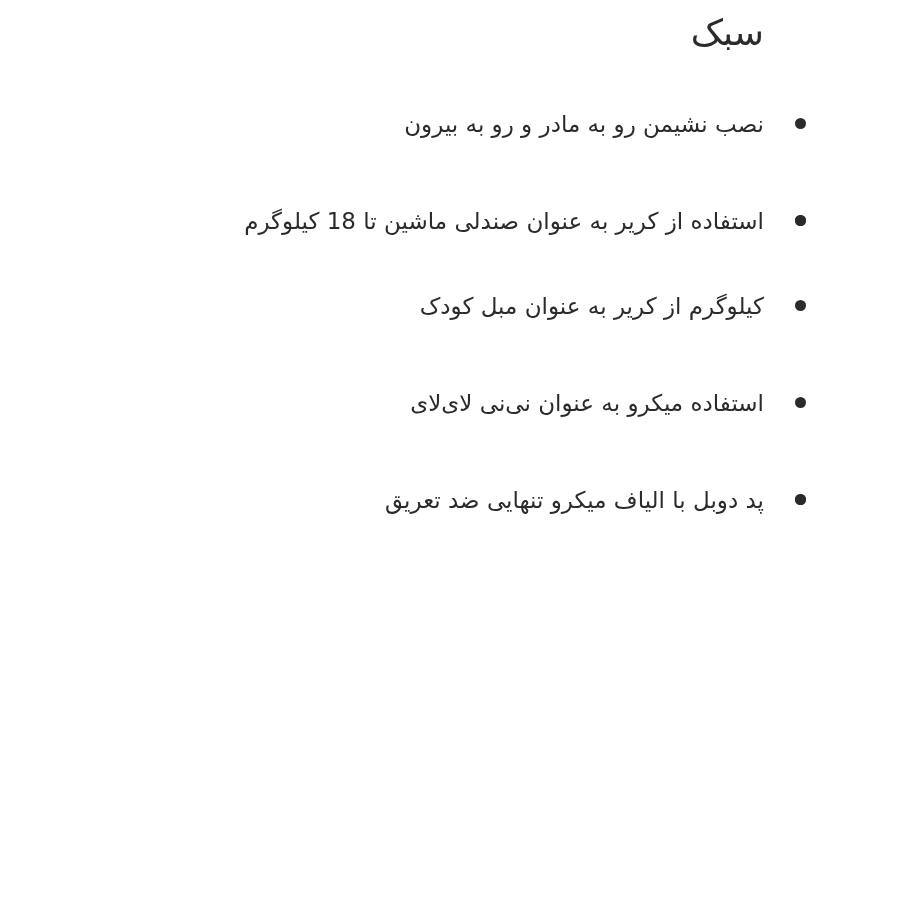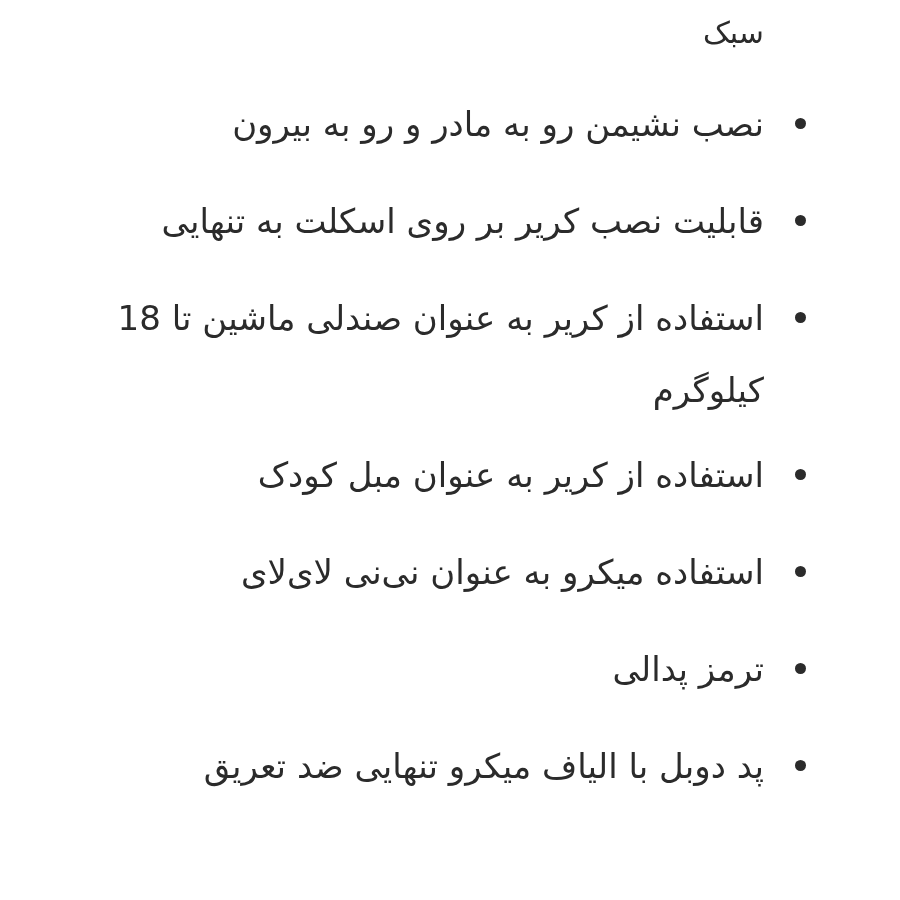--- a/index.html
+++ b/index.html
@@ -1,32 +1,32 @@
 <!DOCTYPE html>
 <html><head>
 <meta charset="utf-8">
 <style>
   html, body { margin:0; padding:0; background:#ffffff; }
   body { width:900px; height:900px; overflow:hidden; position:relative;
          font-family:"DejaVu Sans", sans-serif; color:#2b2b2b; }
   .page { position:absolute; inset:0; direction:rtl; }
-  .heading { position:absolute; right:136px; top:8px; font-size:30px; line-height:50px;text-align:center; }
+  .heading { position:absolute; right:136px; top:8px; font-size:36px; line-height:50px;text-align:center; }
   ul.features { list-style:none; margin:0; padding:0; position:absolute; right:94px; top:100px; width:800px; }
-  ul.features li { position:relative; font-size:34px; line-height:48px; padding-right:42px; margin-bottom:49px; }
+  ul.features li { position:relative; font-size:23px; line-height:48px; padding-right:42px; margin-bottom:49px; }
   ul.features li.wrap { line-height:72px; margin-top:-12px; margin-bottom:25px; }
   ul.features li .bullet { position:absolute; right:0; top:18px; width:11px; height:11px; border-radius:50%; background:#2b2b2b; }
   ul.features li.wrap .bullet { top:30px; }
 </style>
 </head>
 <body>
 
 <div class="page">
   <div class="heading">سبک</div>
   <ul class="features">
     <li><span class="bullet"></span><span>نصب نشیمن رو به مادر و رو به بیرون</span></li>
-    <li><span class="bullet"></span><span>قابلیت نصب کریر بر روی اسکلت به تنهایی</span></li>
+    <li><span class="bullet"></span></li>
     <li class="wrap"><span class="bullet"></span><span>استفاده از کریر به عنوان صندلی ماشین تا 18 کیلوگرم</span></li>
-    <li><span class="bullet"></span><span>استفاده از کریر به عنوان مبل کودک</span></li>
+    <li><span class="bullet"></span><span>کیلوگرم از کریر به عنوان مبل کودک</span></li>
     <li><span class="bullet"></span><span>استفاده میکرو به عنوان نی‌نی لای‌لای</span></li>
-    <li><span class="bullet"></span><span>ترمز پدالی</span></li>
+    <li><span class="bullet"></span></li>
     <li><span class="bullet"></span><span>پد دوبل با الیاف میکرو تنهایی ضد تعریق</span></li>
   </ul>
 </div>
 
 </body></html>

